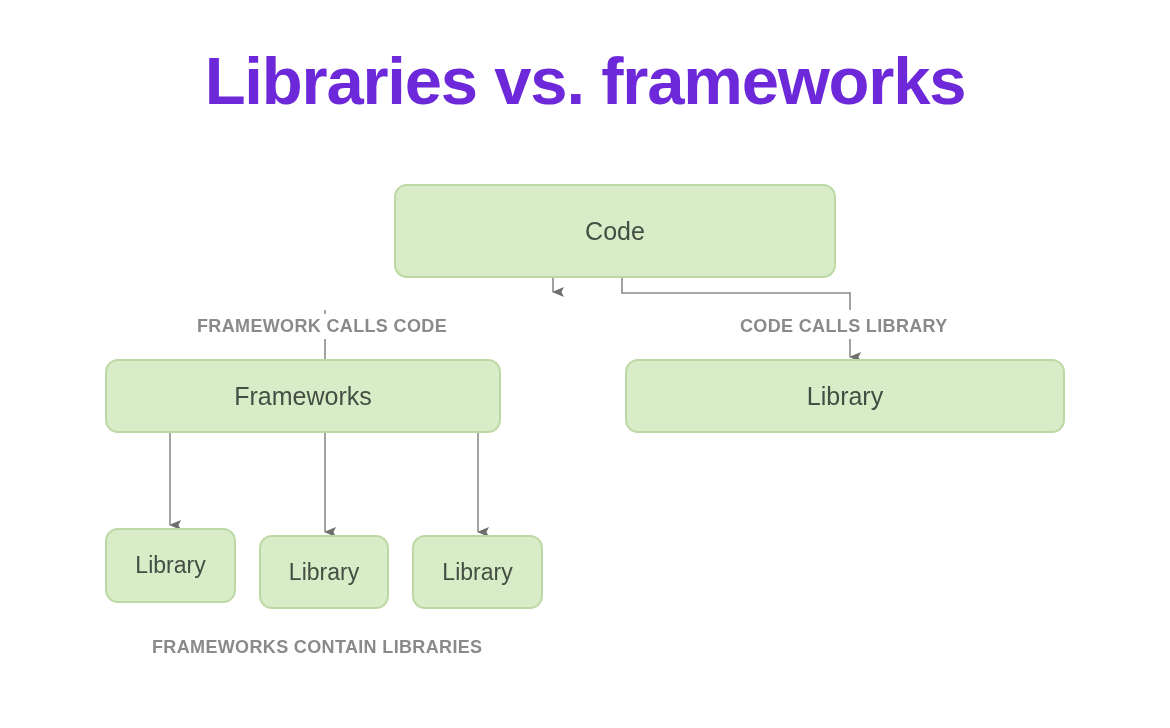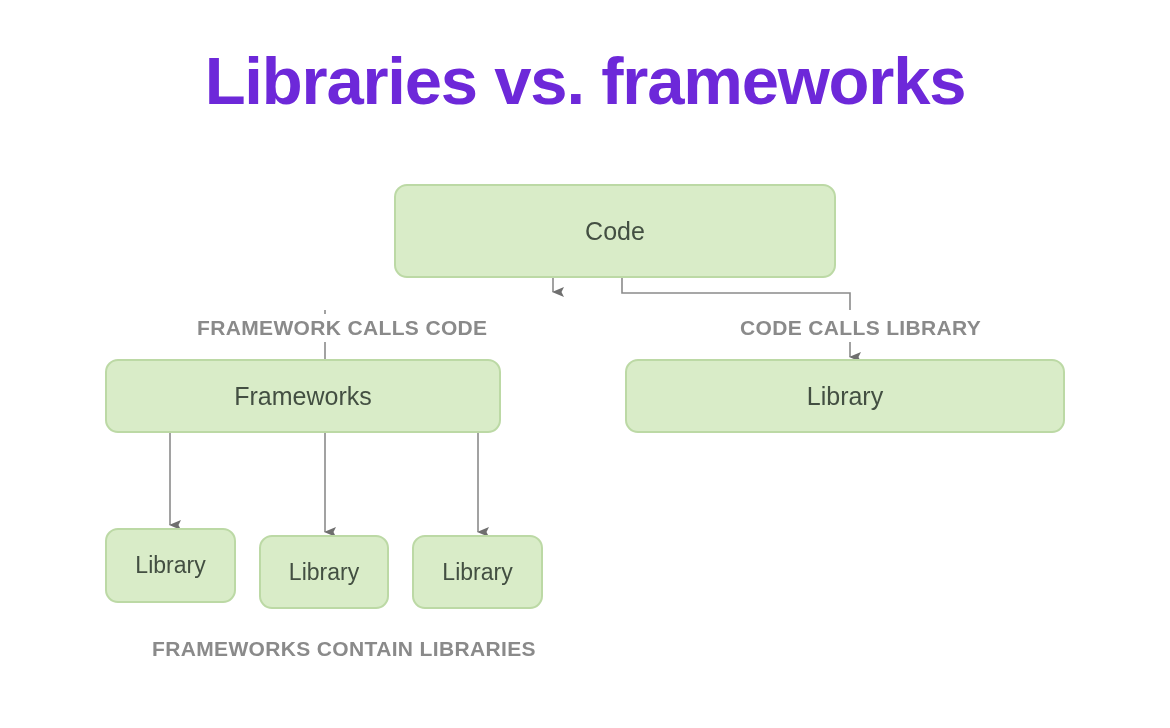--- a/index.html
+++ b/index.html
@@ -63,21 +63,21 @@
   #node-library-right { left: 625px; top: 359px; width: 440px; height: 74px; }
 
   #node-library-1 { left: 105px; top: 528px; width: 131px; height: 75px; }
   #node-library-2 { left: 259px; top: 535px; width: 130px; height: 74px; }
   #node-library-3 { left: 412px; top: 535px; width: 131px; height: 74px; }
 
   
   .edge-label {
     position: absolute;
     font-family: "Liberation Sans", sans-serif;
-    font-size: 21px;
+    font-size: 18px;
     font-weight: bold;
     letter-spacing: 0.35px;
     color: #8a8a8a;
     background: #ffffff;
     white-space: nowrap;
     padding: 2px 4px;
   }
   #label-framework-calls-code { left: 193px;  top: 314px; }
   #label-code-calls-library   { left: 736px;  top: 314px; }
   #label-frameworks-contain   { left: 148px;  top: 635px; }

